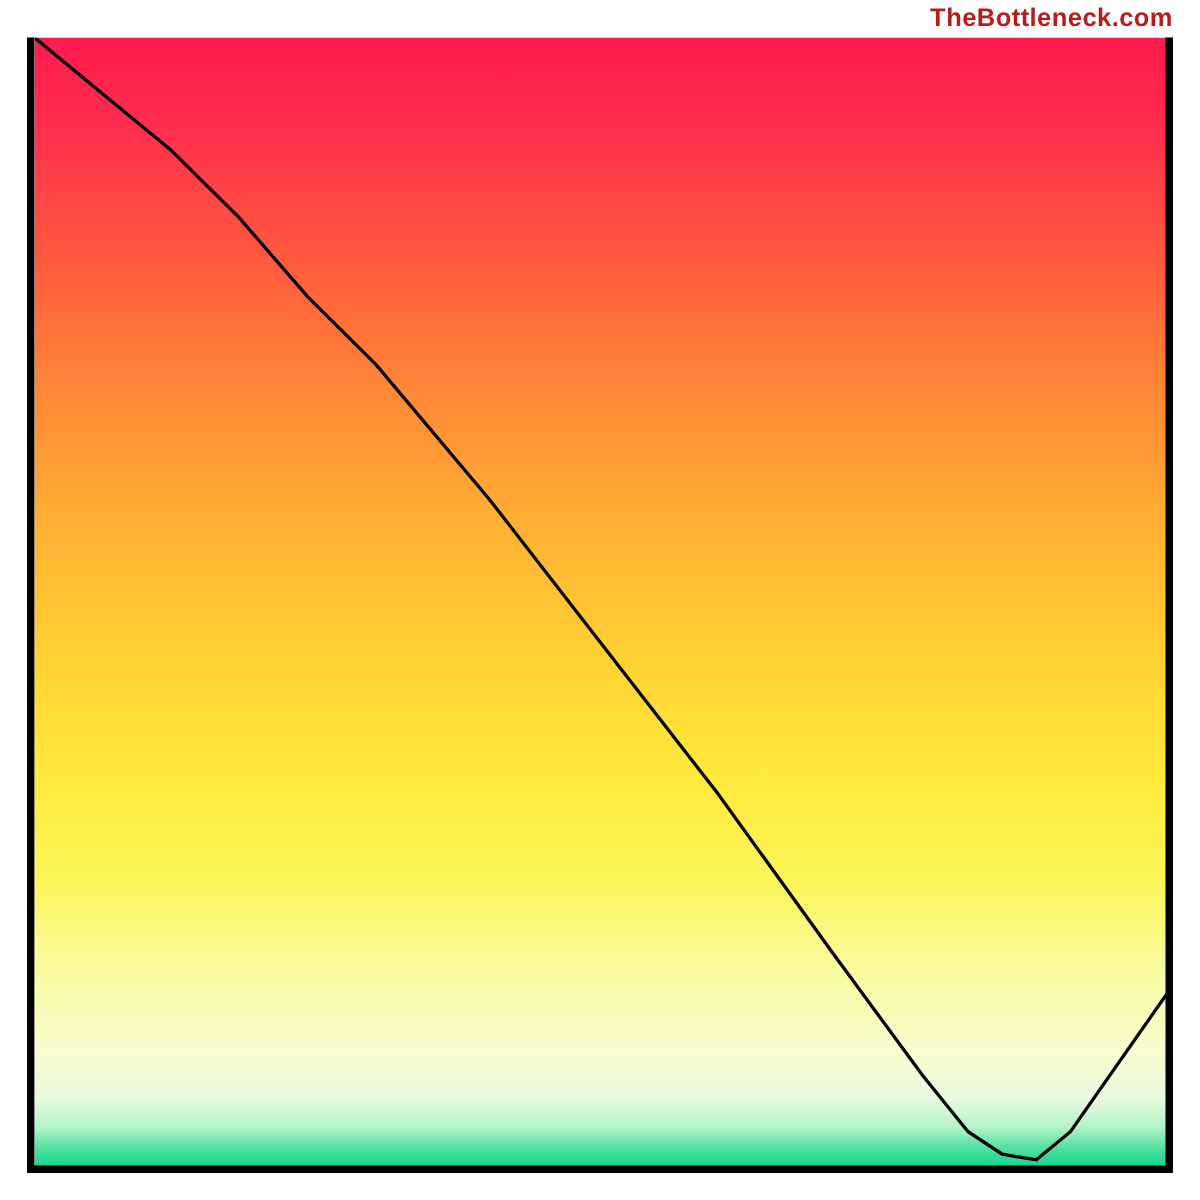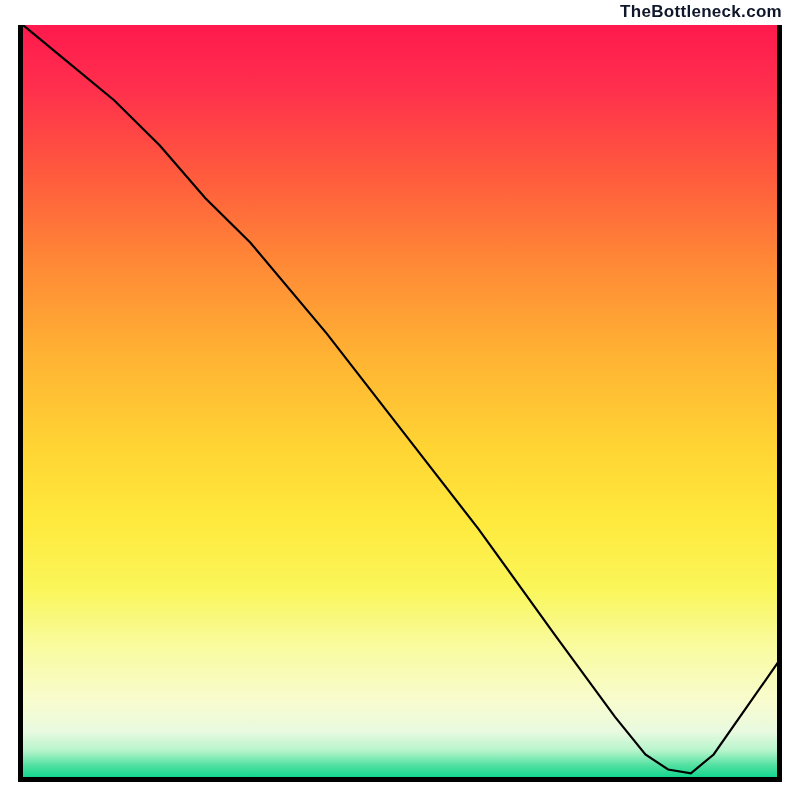--- a/index.html
+++ b/index.html
@@ -9,21 +9,21 @@
     font-family: Arial, sans-serif;
     background: #ffffff;
     position: relative;
   }
   .watermark {
     position: absolute;
     top: 2px;
     right: 18px;
     font-size: 17px;
     font-weight: bold;
-    color: #0f172a;
+    color: #b91c1c;
     letter-spacing: 0.3px;
   }
   .chart-container {
     position: absolute;
     left: 18px;
     top: 25px;
     width: 764px;
     height: 757px;
     border: 5px solid #000;
     border-top: none;

